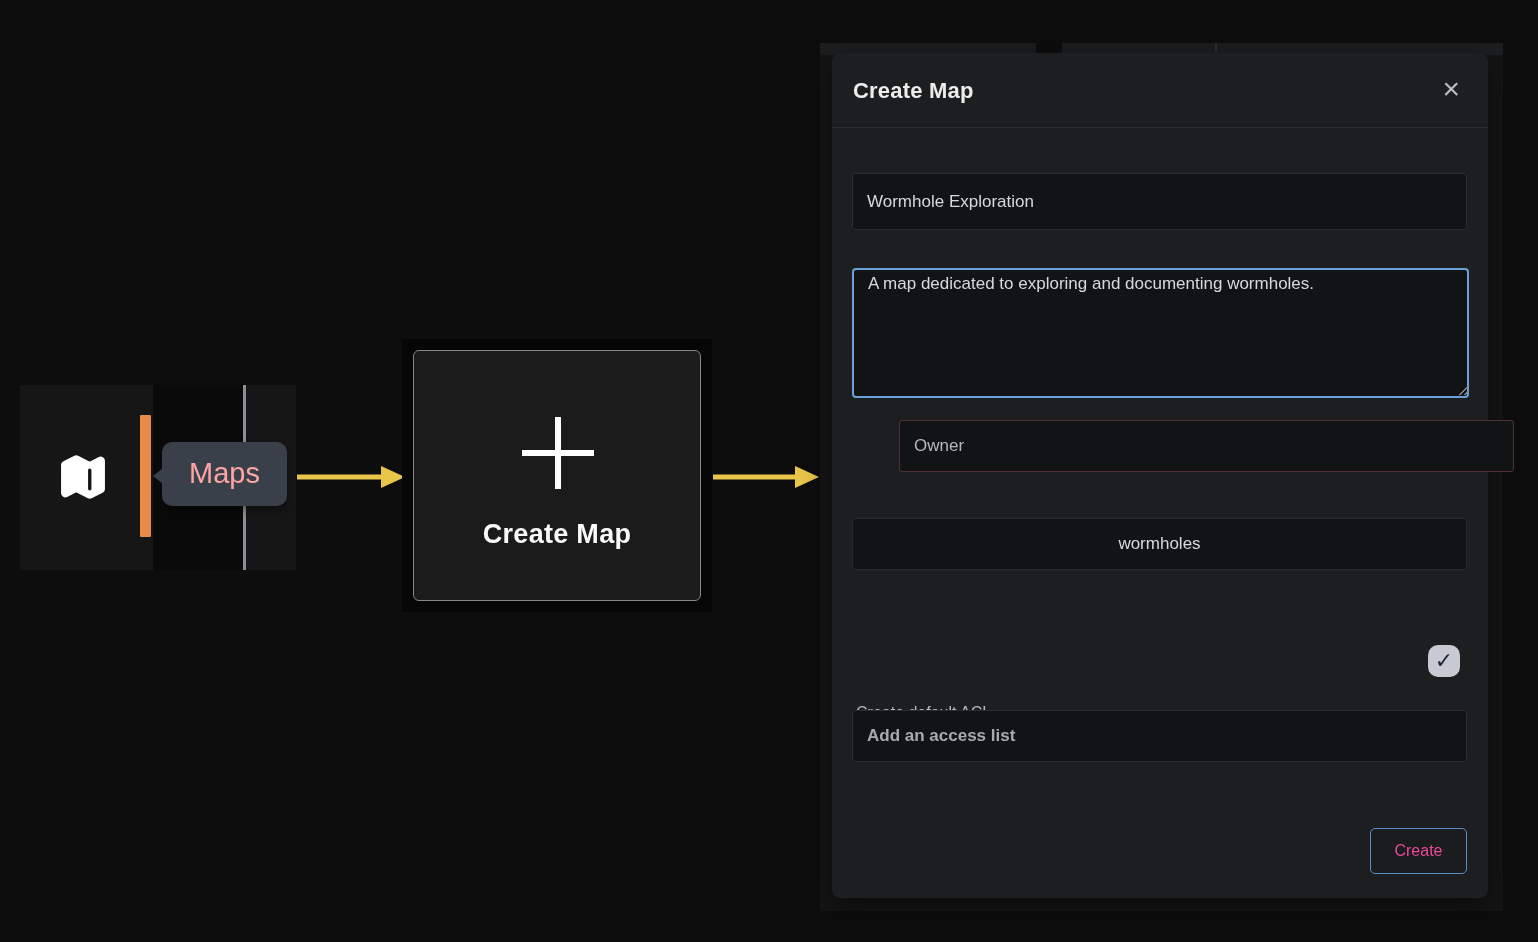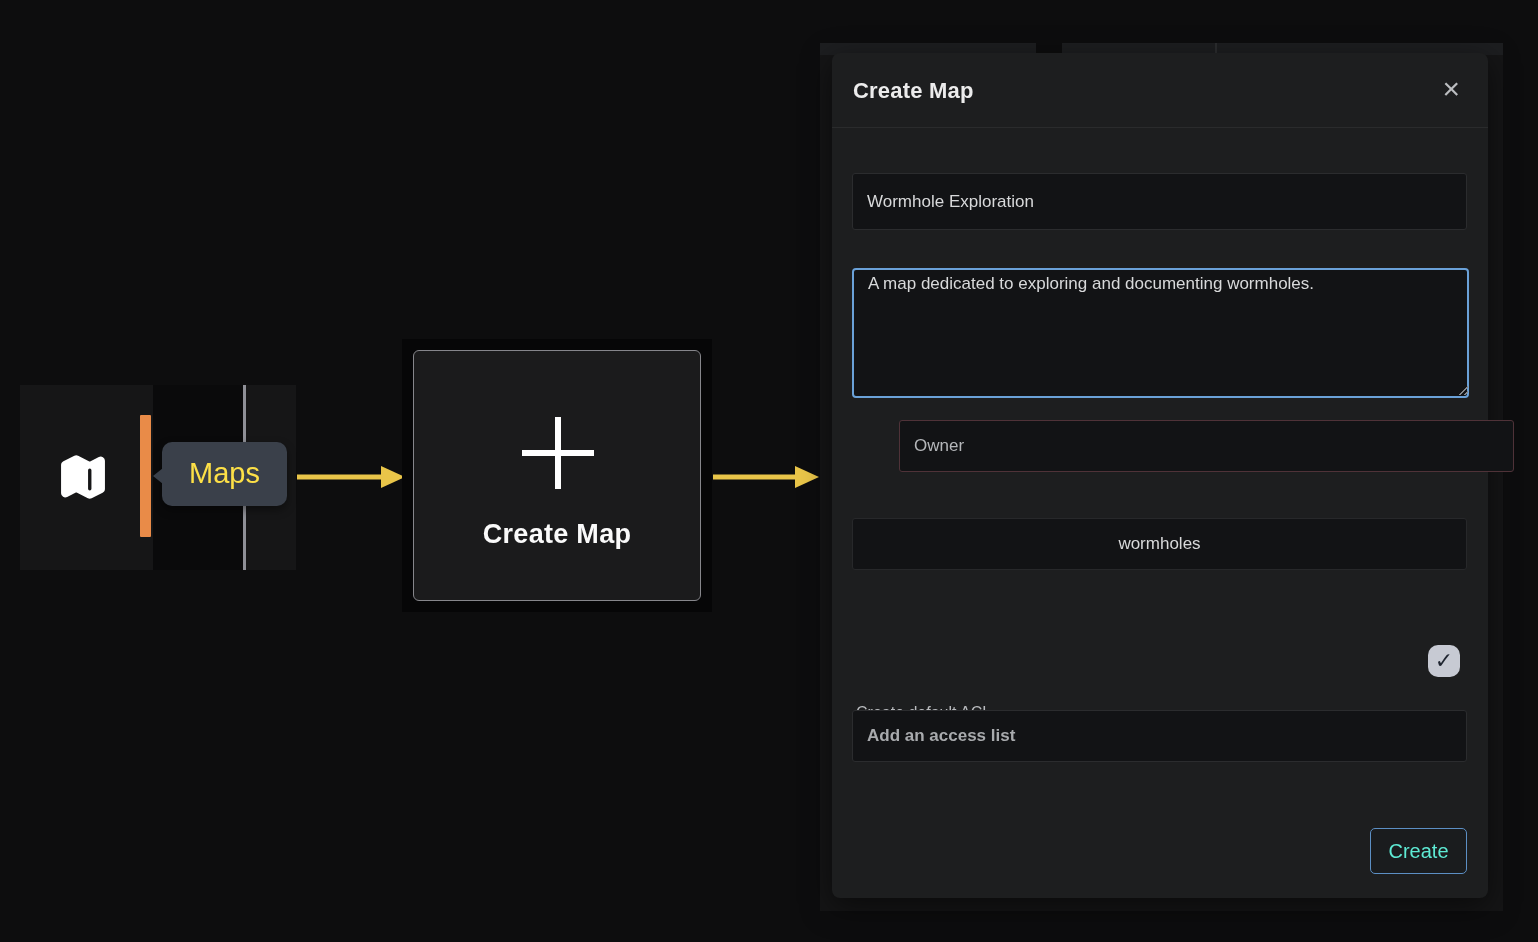--- a/index.html
+++ b/index.html
@@ -7,21 +7,21 @@
               font-family:"Liberation Sans","DejaVu Sans",sans-serif; }
   .abs { position:absolute; }
 
   
   .sidebar-snippet { left:20px; top:385px; width:276px; height:185px; background:#161617; }
   .snippet-darkstrip { left:133px; top:0; width:91px; height:185px; background:#0a0a0b; }
   .snippet-grayline { left:223px; top:0; width:3px; height:185px; background:#8f9097; }
   .accent-bar { left:120px; top:30px; width:11px; height:122px; background:#e98b48; border-radius:1px; }
   .map-icon-wrap { left:36px; top:60px; width:54px; height:60px; }
   .tooltip { left:142px; top:57px; background:#3a404a; border-radius:10px; padding:13px 27px;
-             color:#fde047; font-size:29px; line-height:1.3; box-shadow:0 4px 10px rgba(0,0,0,.4); }
+             color:#fca5a5; font-size:29px; line-height:1.3; box-shadow:0 4px 10px rgba(0,0,0,.4); }
   .tooltip-pointer { position:absolute; left:-9px; top:26px; width:0; height:0;
              border-top:8px solid transparent; border-bottom:8px solid transparent;
              border-right:10px solid #3a404a; }
 
   
   .arrow1 { left:295px; top:465px; }
   .arrow2 { left:711px; top:465px; }
 
   
   .card-frame { left:402px; top:339px; width:310px; height:273px; background:#060607; }
@@ -63,21 +63,21 @@
            background:repeating-linear-gradient(135deg, transparent 0 2px, #85878a 2px 3.5px);
            clip-path:polygon(100% 0, 100% 100%, 0 100%); cursor:nwse-resize; }
 
   .acl-label { position:absolute; left:24px; top:651px; color:#babcbf; font-size:16px; }
   .checkbox { position:absolute; left:596px; top:592px; width:32px; height:32px;
            background:#c7cad3; border-radius:10px; cursor:pointer; text-align:center;
            line-height:32px; font-size:22px; font-weight:bold; color:#1f2530; }
 
   .create-btn { position:absolute; left:538px; top:775px; width:97px; height:46px;
            background:#1a1c1e; border:1.5px solid #5c8fc4; border-radius:5px;
-           color:#5eead4; font-size:20px; cursor:pointer;
+           color:#ec4899; font-size:16px; cursor:pointer;
            font-family:"Liberation Sans","DejaVu Sans",sans-serif; }
 </style>
 </head>
 <body>
 
 <div class="abs sidebar-snippet">
   <div class="abs snippet-darkstrip"></div>
   <div class="abs snippet-grayline"></div>
   <div class="abs accent-bar"></div>
   <div class="abs map-icon-wrap">

